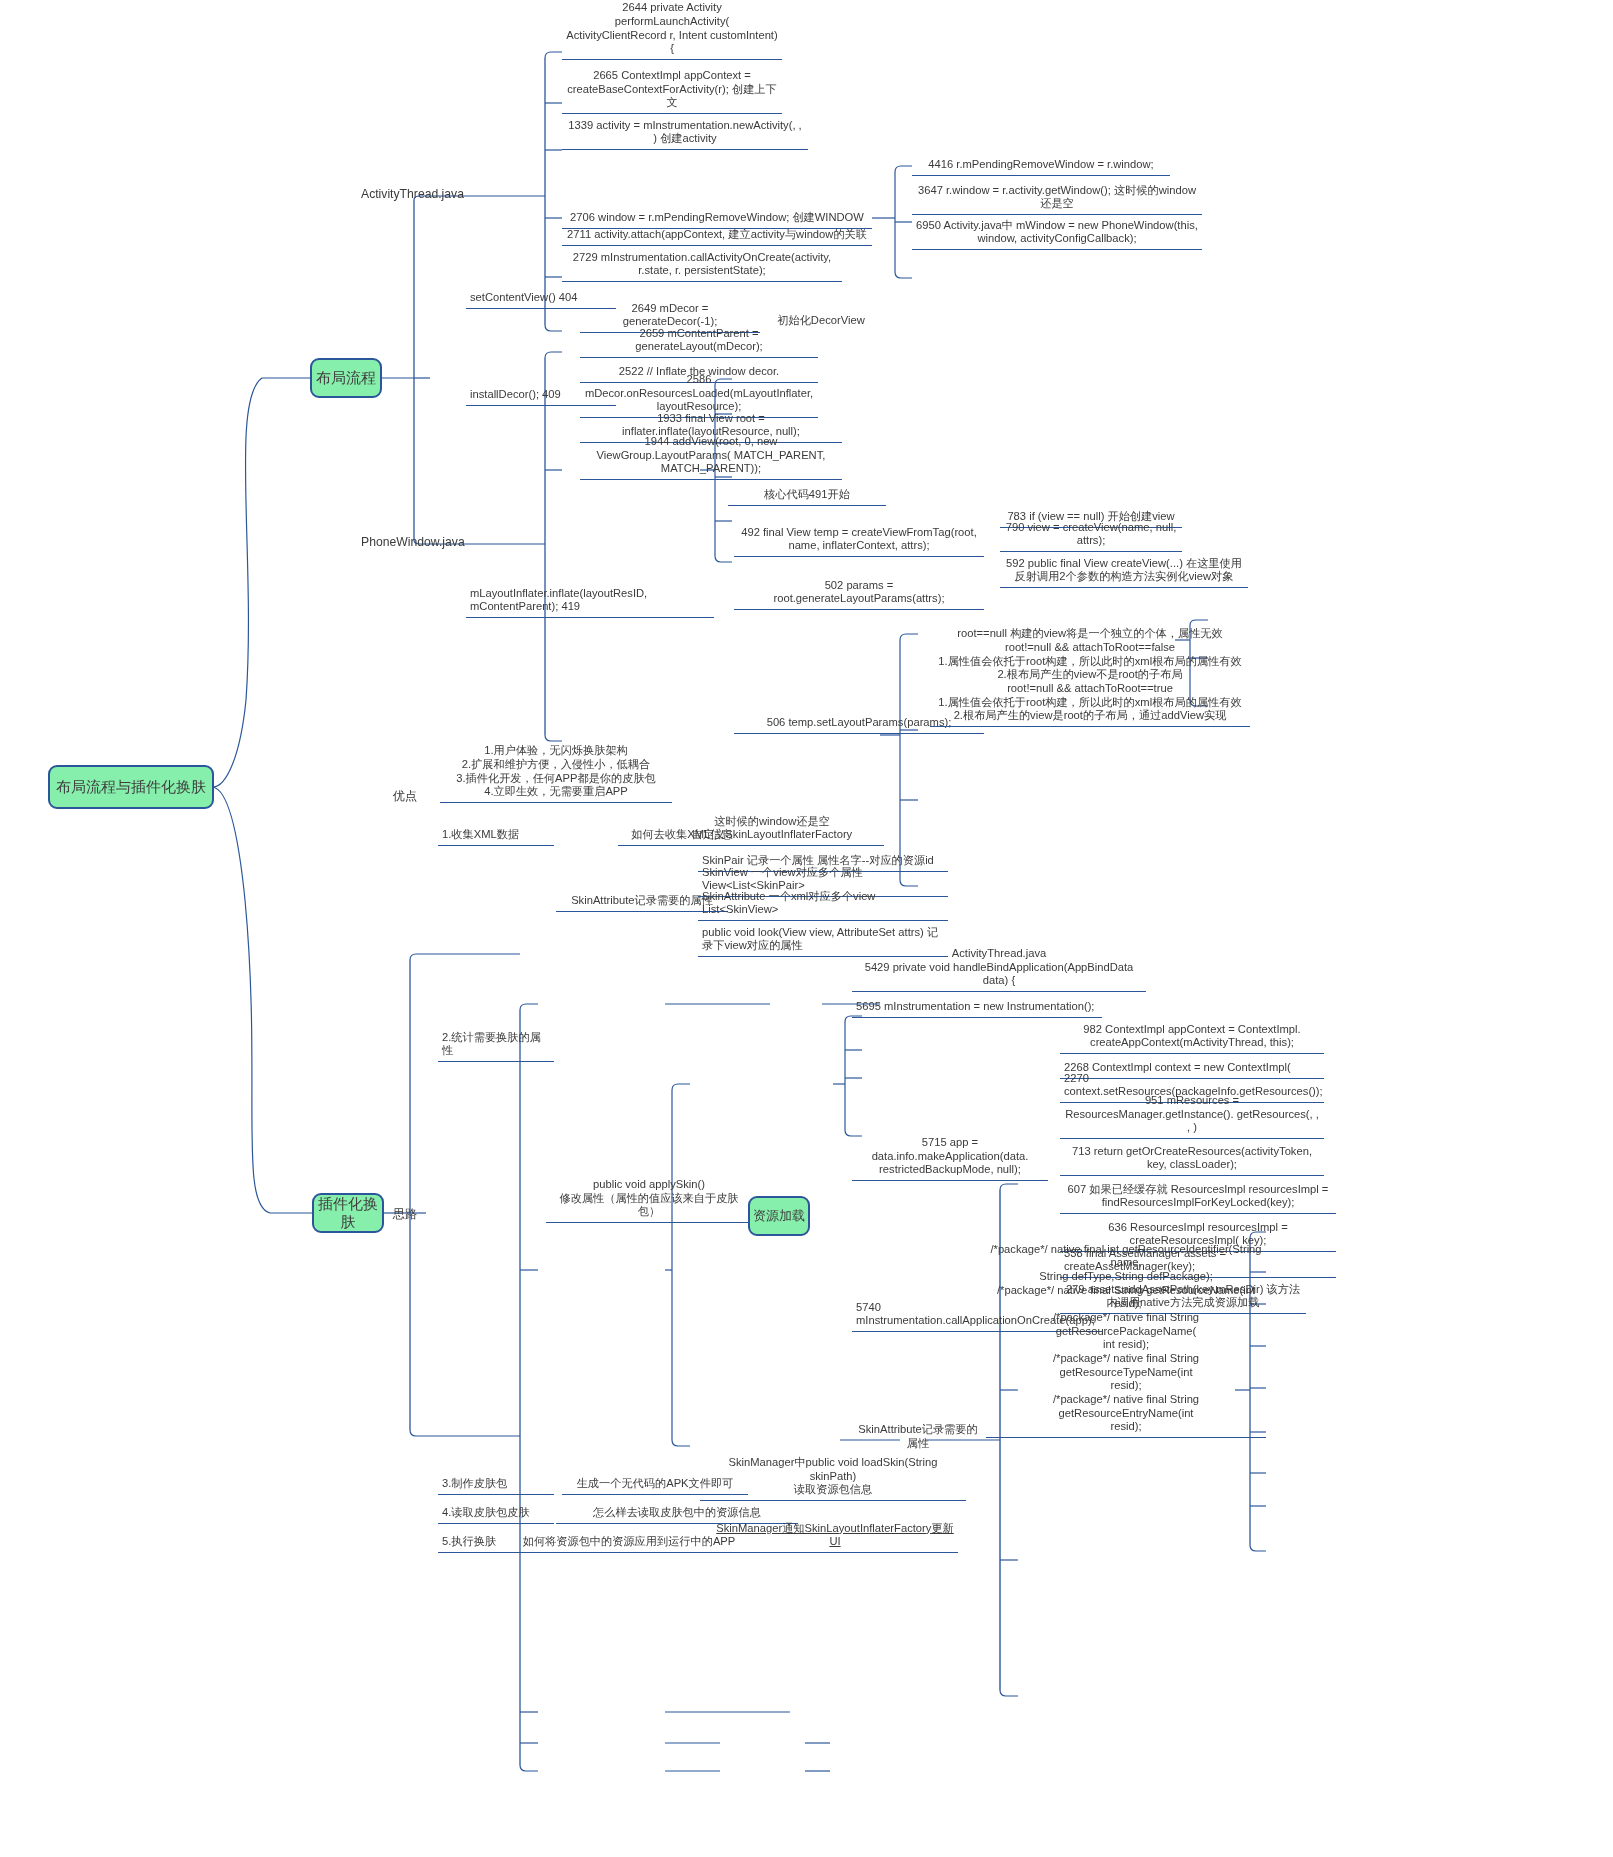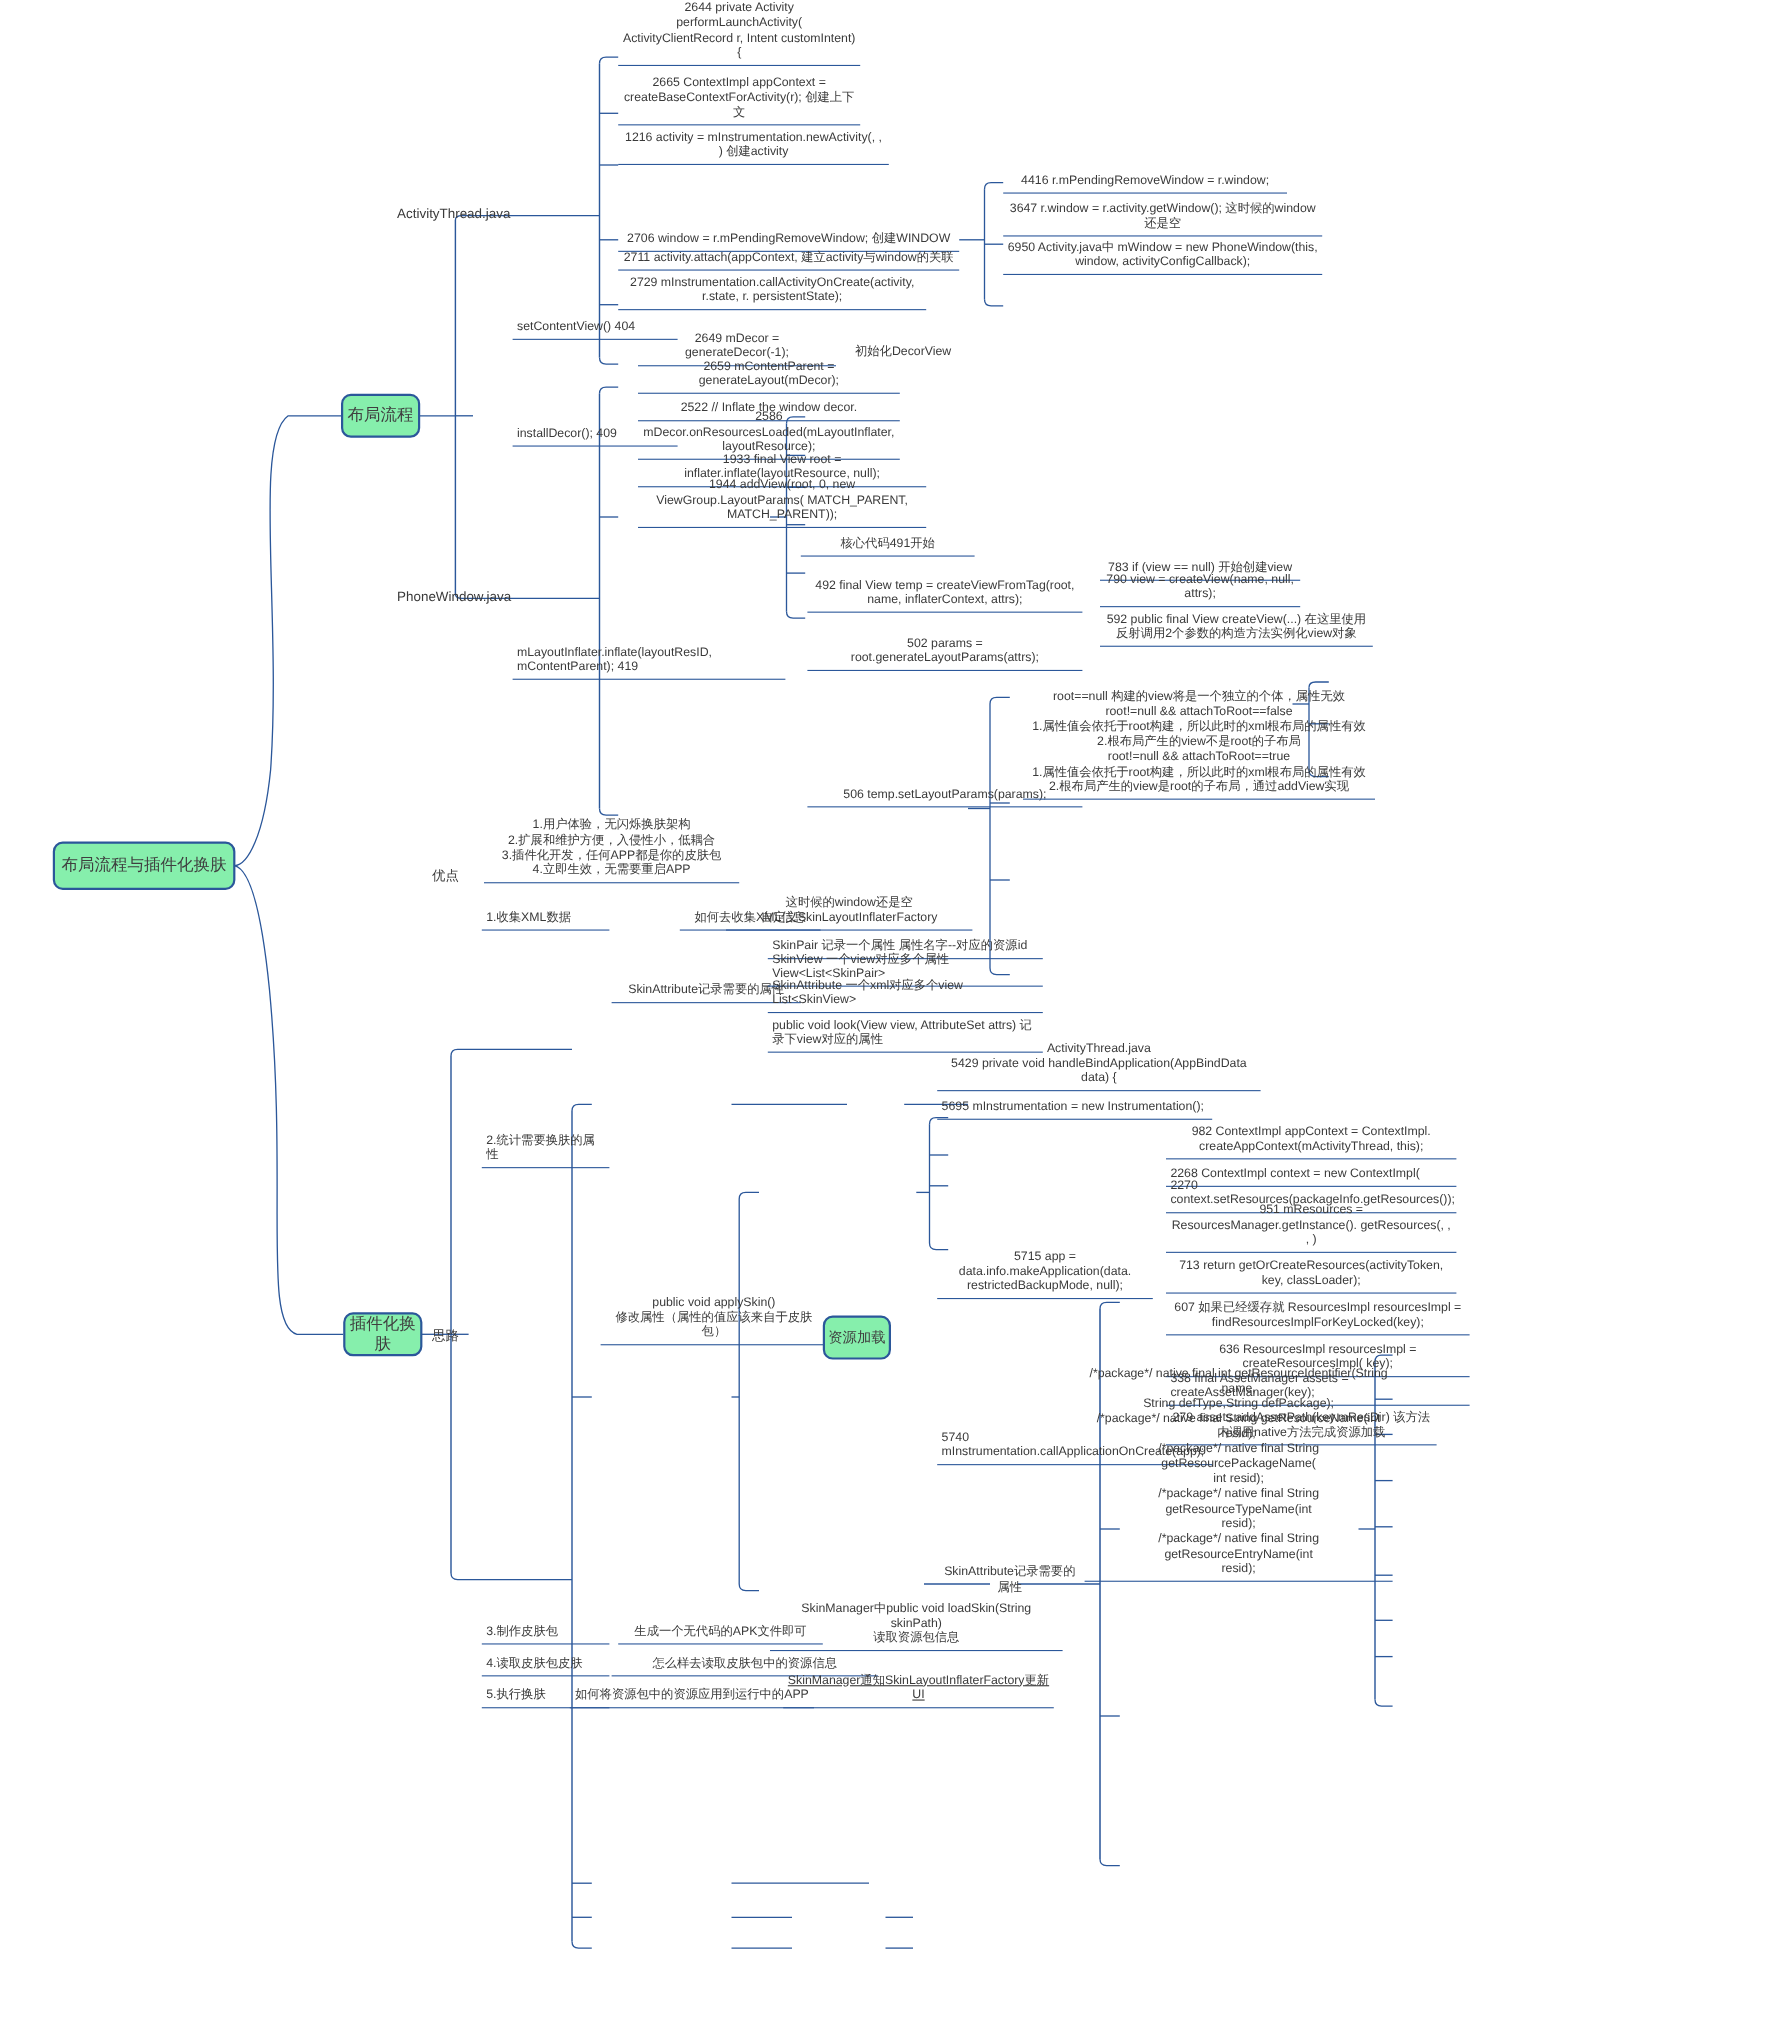--- a/index.html
+++ b/index.html
@@ -167,21 +167,21 @@
   <span>PhoneWindow.java</span>
 </div>
 
 <div class="node leaf f11" style="left:562px;top:30px;width:220px;height:30px;">
   <span>2644   private Activity performLaunchActivity( ActivityClientRecord r, Intent customIntent) {</span>
 </div>
 <div class="node leaf f11" style="left:562px;top:72px;width:220px;height:42px;">
   <span>2665    ContextImpl appContext = createBaseContextForActivity(r); 创建上下文</span>
 </div>
 <div class="node leaf f11" style="left:562px;top:120px;width:246px;height:30px;">
-  <span>1216  activity = mInstrumentation.newActivity(, , ) 创建activity</span>
+  <span>1339  activity = mInstrumentation.newActivity(, , ) 创建activity</span>
 </div>
 <div class="node leaf f11" style="left:562px;top:202px;width:310px;height:27px;">
   <span>2706  window = r.mPendingRemoveWindow; 创建WINDOW</span>
 </div>
 <div class="node leaf f11" style="left:562px;top:219px;width:310px;height:27px;">
   <span>2711  activity.attach(appContext,  建立activity与window的关联</span>
 </div>
 <div class="node leaf f11" style="left:562px;top:249px;width:280px;height:33px;">
   <span>2729  mInstrumentation.callActivityOnCreate(activity, r.state, r. persistentState);</span>
 </div>

